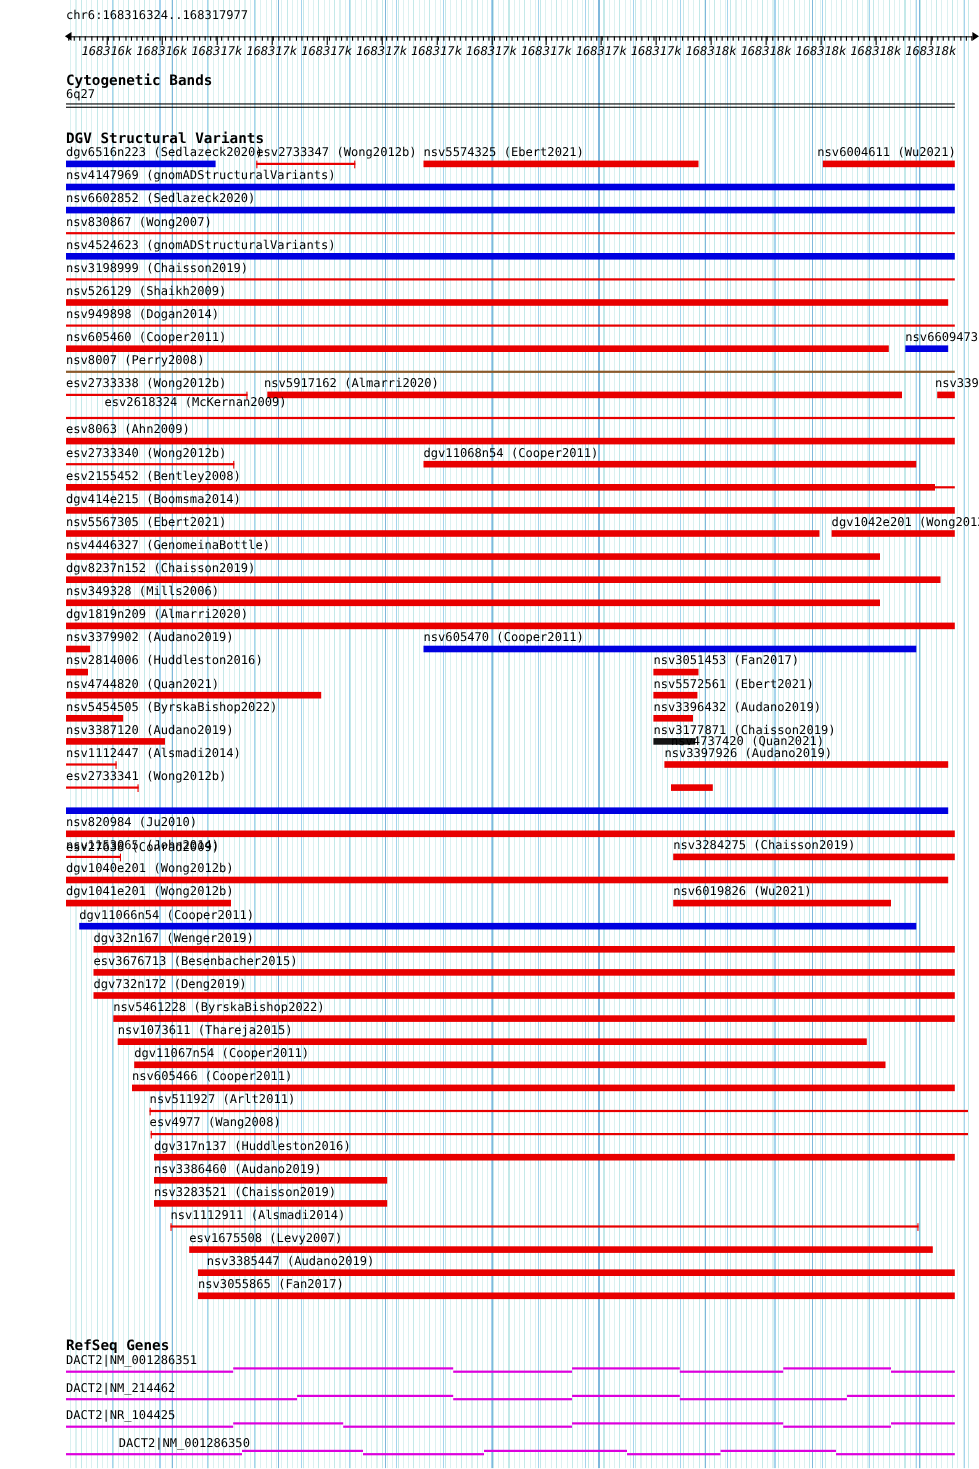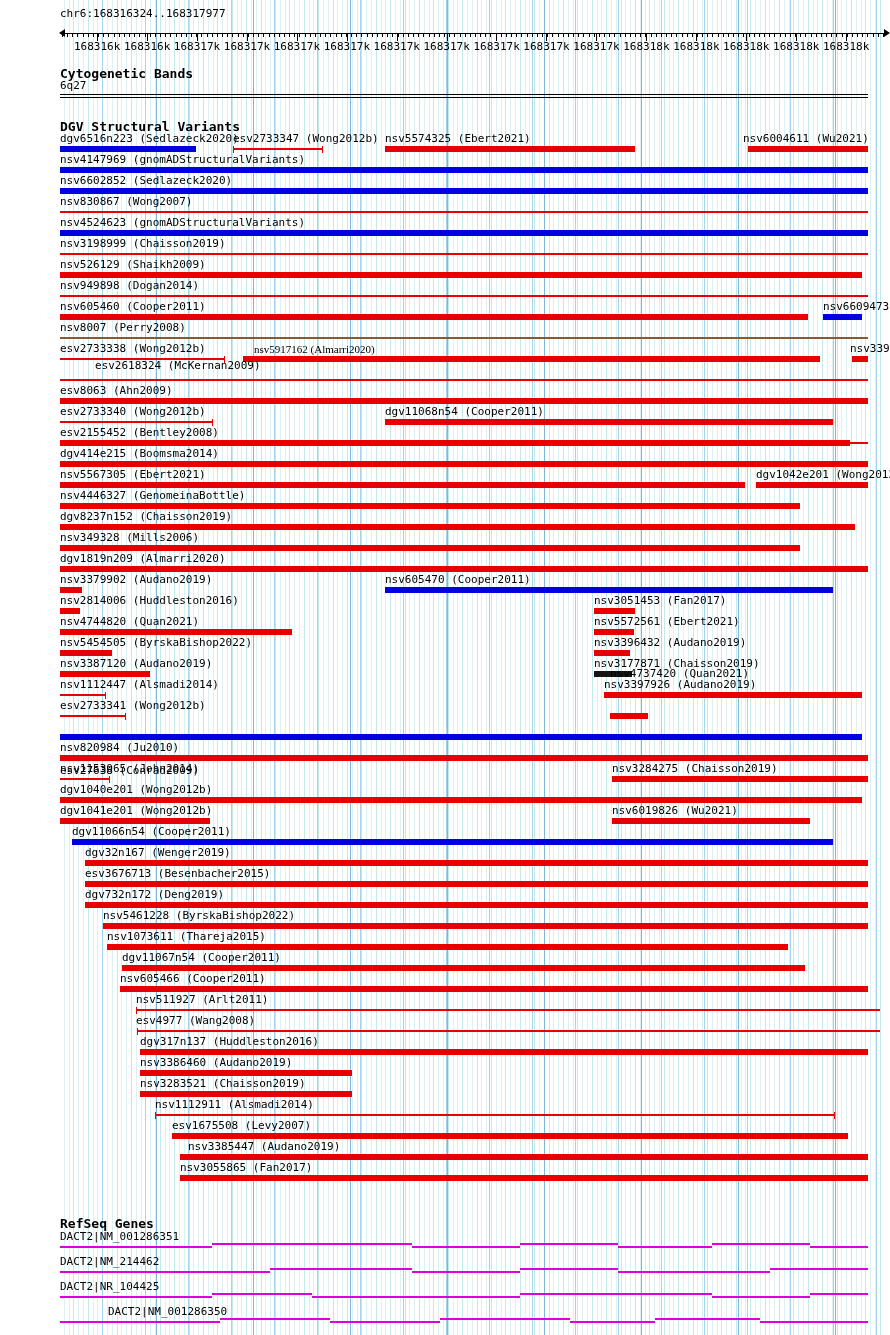--- a/index.html
+++ b/index.html
@@ -13,21 +13,21 @@
       repeating-linear-gradient(90deg,transparent 0 3.8px,#dcf1f1 3.8px 4.8px);}
   .lbl{position:absolute;font-size:11px;line-height:12px;white-space:nowrap;z-index:2;}
   .hd{position:absolute;font-size:13px;font-weight:bold;line-height:13px;white-space:nowrap;z-index:2;}
   .bar{position:absolute;height:6px;z-index:2;}
   .vline{position:absolute;height:2px;z-index:2;}
   .etick{position:absolute;width:1px;height:7px;z-index:2;}
   .rline{position:absolute;left:62px;top:33px;width:822px;height:1px;background:#000;z-index:2;}
   .arw{position:absolute;width:0;height:0;border:4px solid transparent;z-index:2;}
   .cytline{position:absolute;left:60px;width:808px;height:1px;background:#000;z-index:2;}
   .tickmark{position:absolute;width:1px;background:#000;z-index:2;}
-  .rlabel{position:absolute;font-size:11px;z-index:2;white-space:nowrap;}
+  .rlabel{position:absolute;font-size:11px;z-index:2;white-space:nowrap;font-style:italic;}
   .gseg{position:absolute;height:2px;z-index:2;}
 </style>
 </head>
 <body>
 
 <div class="page">
   <div class="stripes"></div>
 
   <div class="lbl" style="left:60px;top:8px;">chr6:168316324..168317977</div>
 
@@ -266,21 +266,21 @@
       <div class="vline" style="left: 60px; top: 295px; width: 808px; background: rgb(232, 0, 0);"></div>
       <div class="lbl" style="left: 60px; top: 301px;">nsv605460 (Cooper2011)</div>
       <div class="bar" style="left: 60px; top: 314px; width: 748px; background: rgb(232, 0, 0);"></div>
       <div class="lbl" style="left: 823px; top: 301px;">nsv6609473</div>
       <div class="bar" style="left: 823px; top: 314px; width: 39px; background: rgb(0, 0, 224);"></div>
       <div class="lbl" style="left: 60px; top: 322px;">nsv8007 (Perry2008)</div>
       <div class="vline" style="left: 60px; top: 337px; width: 808px; background: rgb(139, 90, 43);"></div>
       <div class="lbl" style="left: 60px; top: 343px;">esv2733338 (Wong2012b)</div>
       <div class="vline" style="left: 60px; top: 358px; width: 165px; background: rgb(232, 0, 0);"></div>
       <div class="etick" style="left: 224px; top: 356px; background: rgb(232, 0, 0);"></div>
-      <div class="lbl" style="left: 254px; top: 343px; font-family: Liberation Serif, serif;">nsv5917162 (Almarri2020)</div>
+      <div class="lbl" style="left: 240px; top: 343px;">nsv5917162 (Almarri2020)</div>
       <div class="bar" style="left: 243px; top: 356px; width: 577px; background: rgb(232, 0, 0);"></div>
       <div class="lbl" style="left: 850px; top: 343px;">nsv3395</div>
       <div class="bar" style="left: 852px; top: 356px; width: 16px; background: rgb(232, 0, 0);"></div>
       <div class="lbl" style="left: 60px; top: 360px; margin-left: 35px;">esv2618324 (McKernan2009)</div>
       <div class="vline" style="left: 60px; top: 379px; width: 808px; background: rgb(232, 0, 0);"></div>
       <div class="lbl" style="left: 60px; top: 385px;">esv8063 (Ahn2009)</div>
       <div class="bar" style="left: 60px; top: 398px; width: 808px; background: rgb(232, 0, 0);"></div>
       <div class="lbl" style="left: 60px; top: 406px;">esv2733340 (Wong2012b)</div>
       <div class="vline" style="left: 60px; top: 421px; width: 153px; background: rgb(232, 0, 0);"></div>
       <div class="etick" style="left: 212px; top: 419px; background: rgb(232, 0, 0);"></div>

